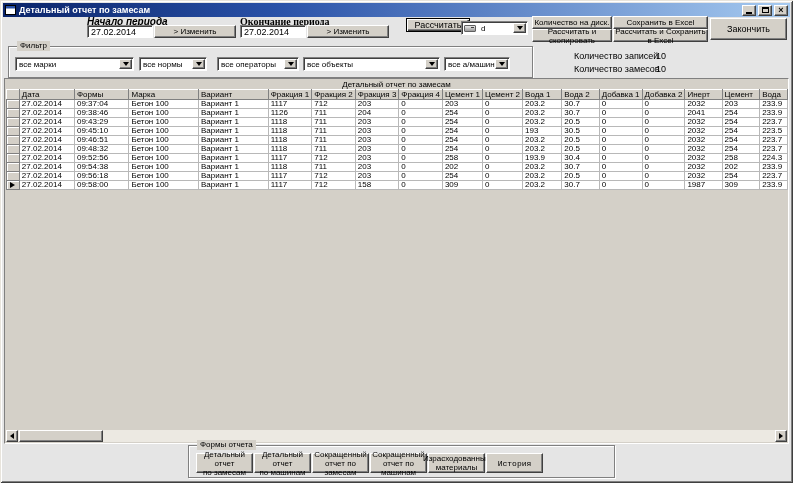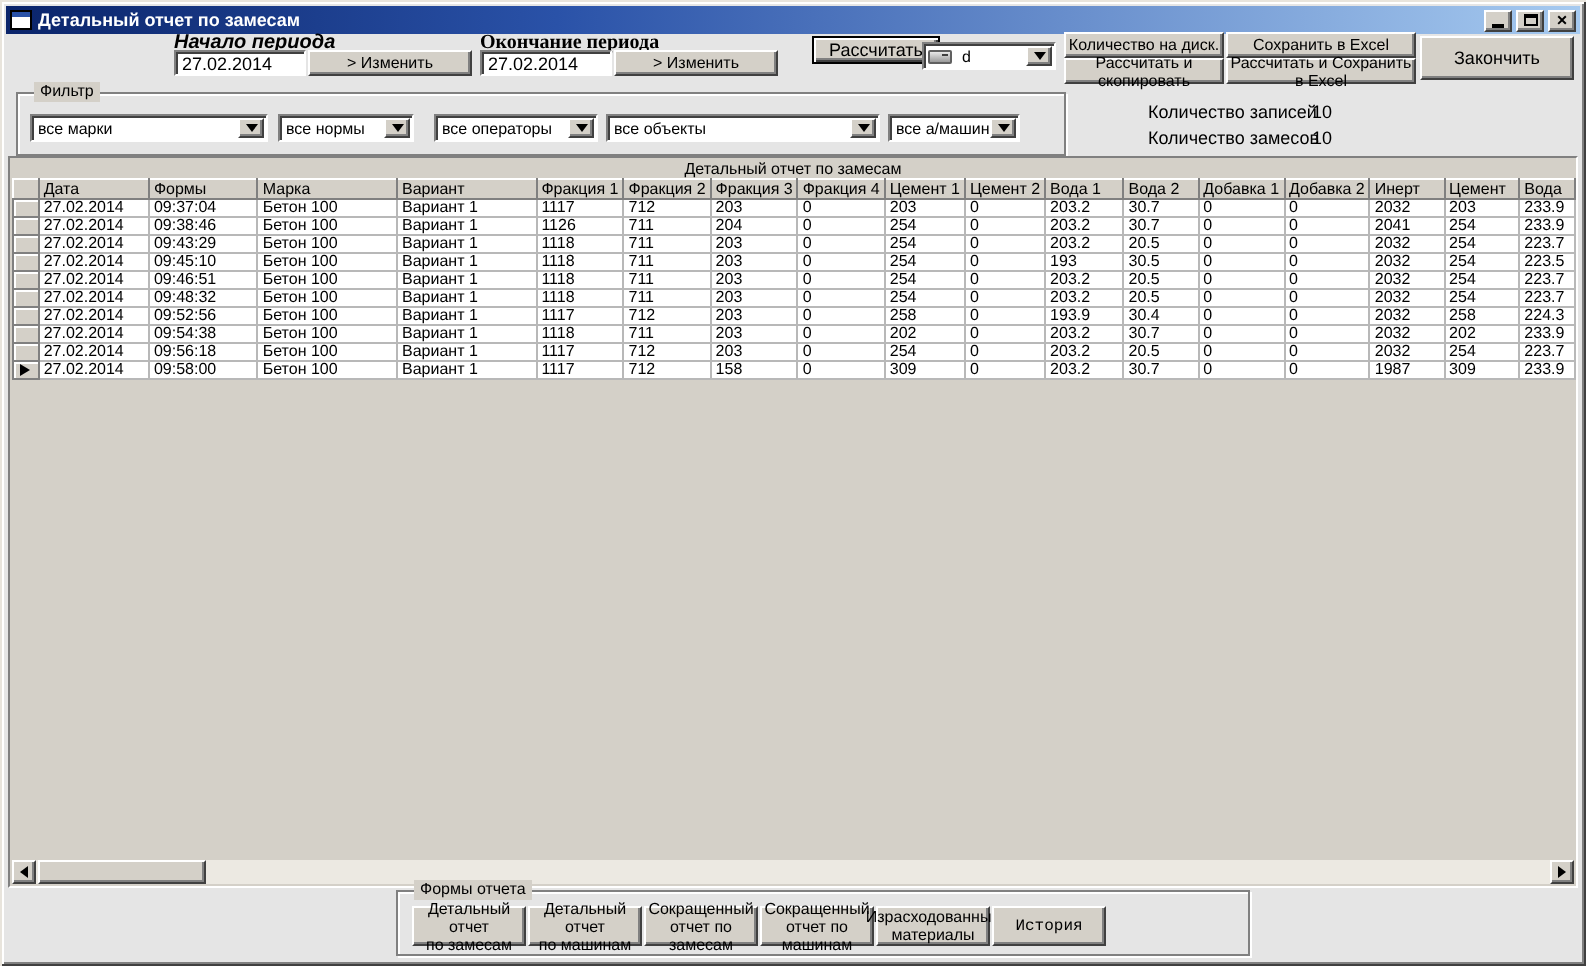--- a/index.html
+++ b/index.html
@@ -467,21 +467,21 @@
       <span class="sb-btn sb-left">
           <span class="tri-left"></span>
         </span>
       <span class="sb-thumb"></span>
       <span class="sb-btn sb-right">
           <span class="tri-right"></span>
         </span>
     </div>
   </div>
 
-  <div class="groupbox" style="left:198px; top:445px; width:427px; height:33px;">
+  <div class="groupbox" style="left:188px; top:445px; width:427px; height:33px;">
     <span class="glabel">Формы отчета</span>
     <span id="report-buttons"><span class="btn" style="left: 7px; top: 7px; width: 57px; height: 20px;">Детальный отчет
 по замесам</span><span class="btn" style="left: 65px; top: 7px; width: 57px; height: 20px;">Детальный отчет
 по машинам</span><span class="btn" style="left: 123px; top: 7px; width: 57px; height: 20px;">Сокращенный
 отчет по замесам</span><span class="btn" style="left: 181px; top: 7px; width: 57px; height: 20px;">Сокращенный
 отчет по машинам</span><span class="btn" style="left: 239px; top: 7px; width: 57px; height: 20px;">Израсходованные
 материалы</span><span class="btn" style="left: 297px; top: 7px; width: 57px; height: 20px; font-family: Liberation Mono, monospace;">История</span></span>
   </div>
 
 </div>

